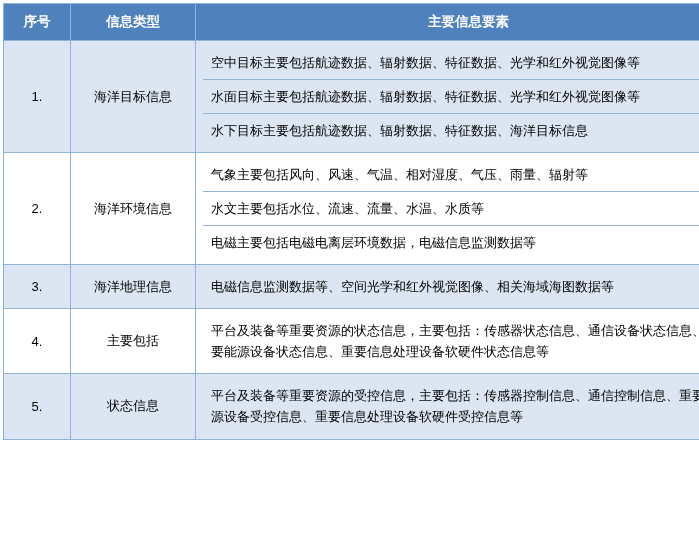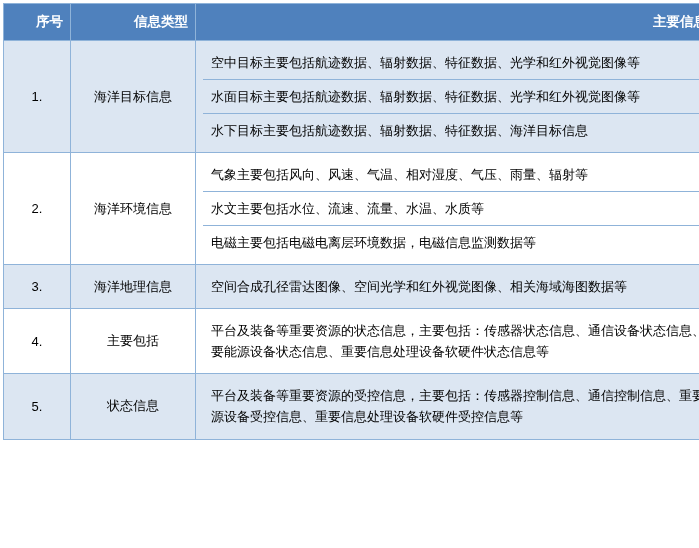--- a/index.html
+++ b/index.html
@@ -28,21 +28,21 @@
   table.info-table td, table.info-table th {
     border: 1px solid #8fb3d9;
     vertical-align: middle;
     padding: 5px 7px;
   }
   thead th {
     background: #4f81bd;
     color: #ffffff;
     font-weight: bold;
     font-size: 13.5px;
-    text-align: right;
+    text-align: center;
     height: 26px;
     padding: 4px 6px;
     border: 1px solid #4f81bd;
   }
   .col-no { width: 52px; }
   .col-type { width: 110px; }
   .col-main { width: 531px; }
 
   td.cell-no {
     text-align: center;
@@ -124,21 +124,21 @@
             <span class="lead">电磁</span><span>主要包括电磁电离层环境数据，电磁信息监测数据等</span>
           </div>
         </td>
       </tr>
 
       <tr class="row-3">
         <td class="cell-no">3.</td>
         <td class="cell-type">海洋地理信息</td>
         <td class="cell-main">
           <div class="sub-row single">
-            <span class="lead"></span><span>空间合成孔径雷达图像、空间光学和红外视觉图像、相关海域海图数据等</span>
+            <span class="lead"></span><span>电磁信息监测数据等、空间光学和红外视觉图像、相关海域海图数据等</span>
           </div>
         </td>
       </tr>
 
       <tr class="row-4">
         <td class="cell-no">4.</td>
         <td class="cell-type">主要包括</td>
         <td class="cell-main">
           <div class="sub-row single">
             <span class="lead">平台及装备等重要资源的状态信息</span><span>，主要包括：传感器状态信息、通信设备状态信息、重要能源设备状态信息、重要信息处理设备软硬件状态信息等</span>

